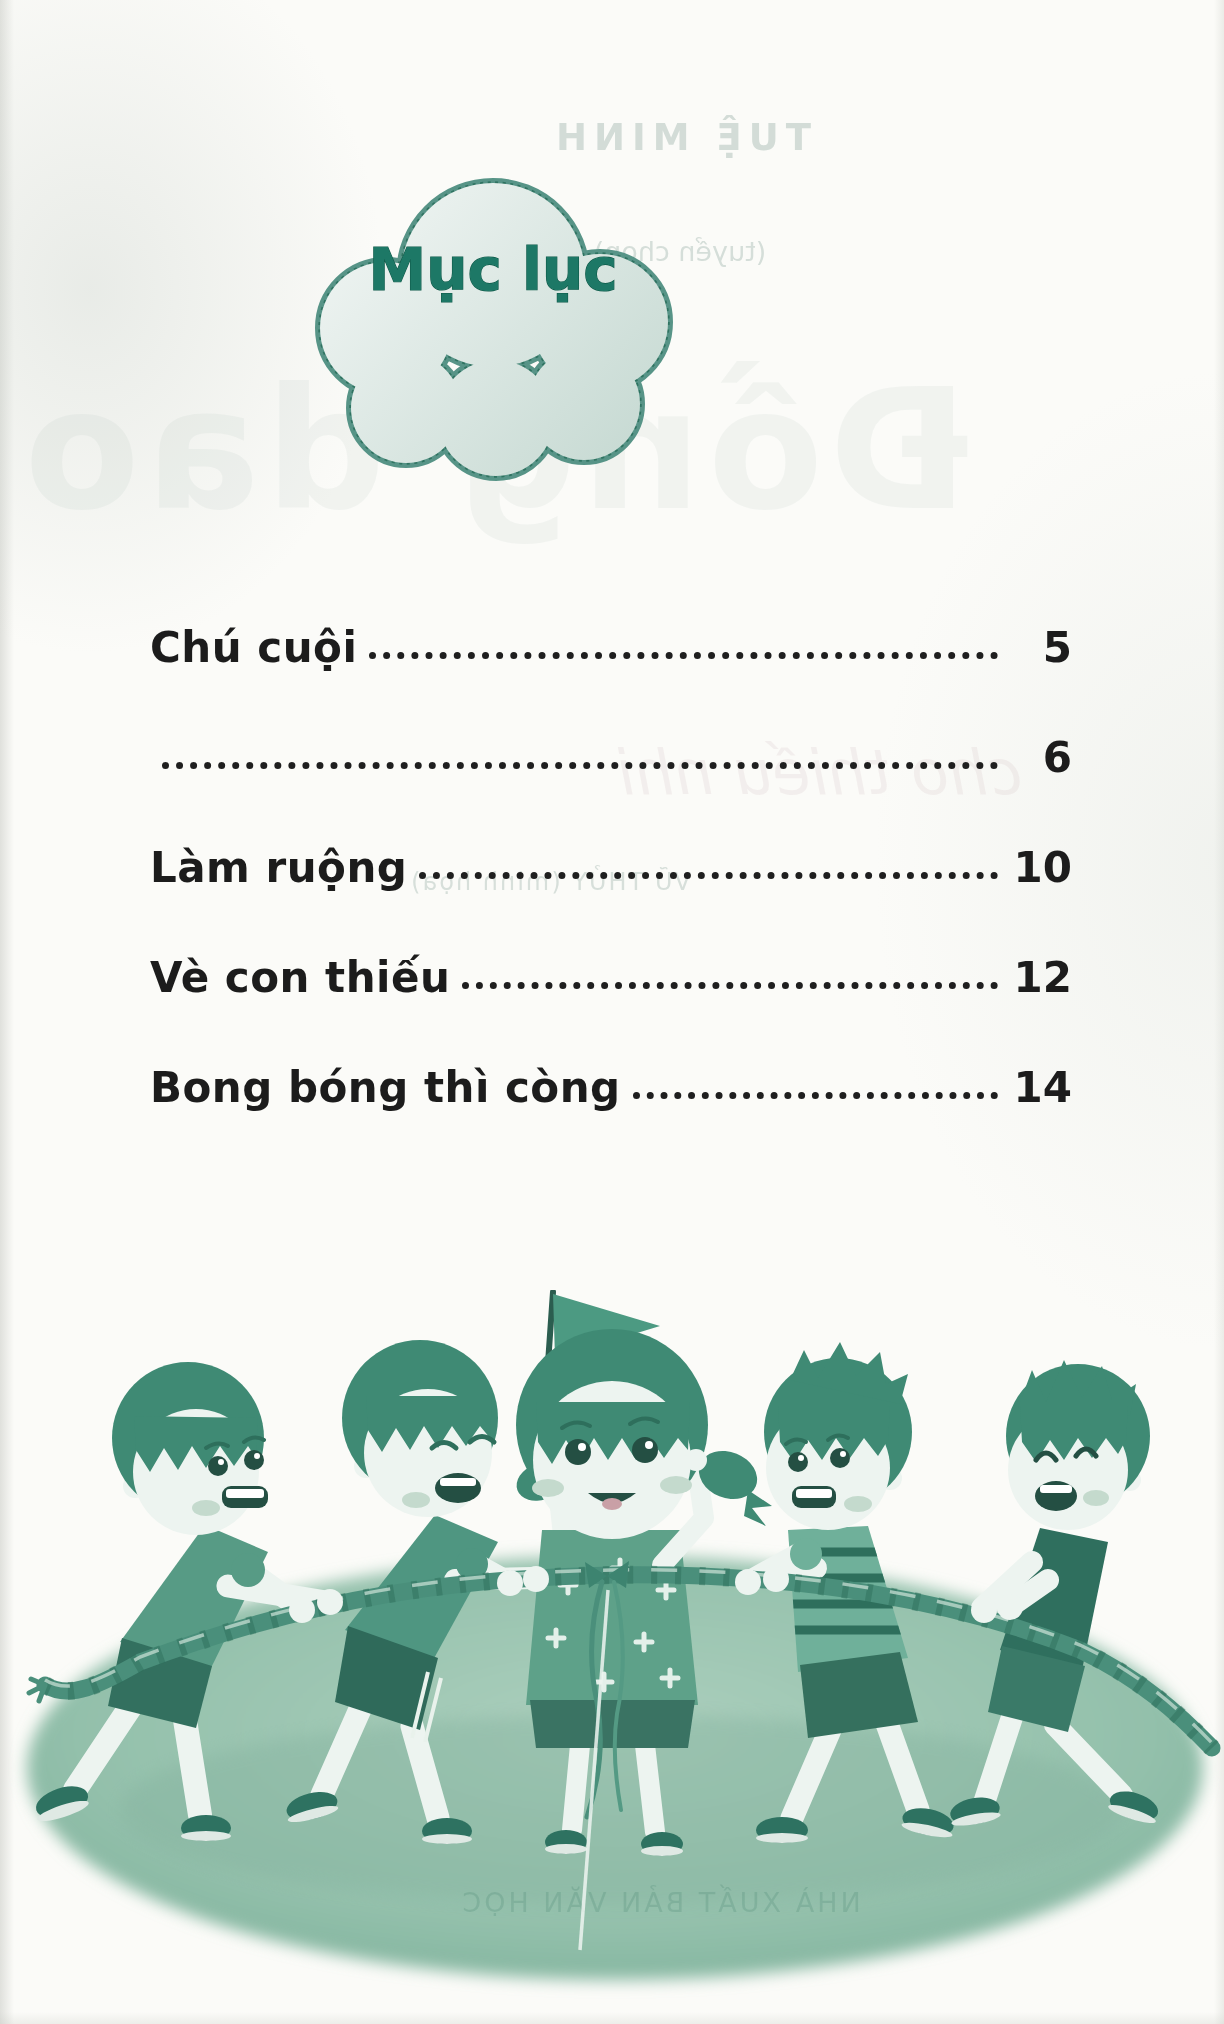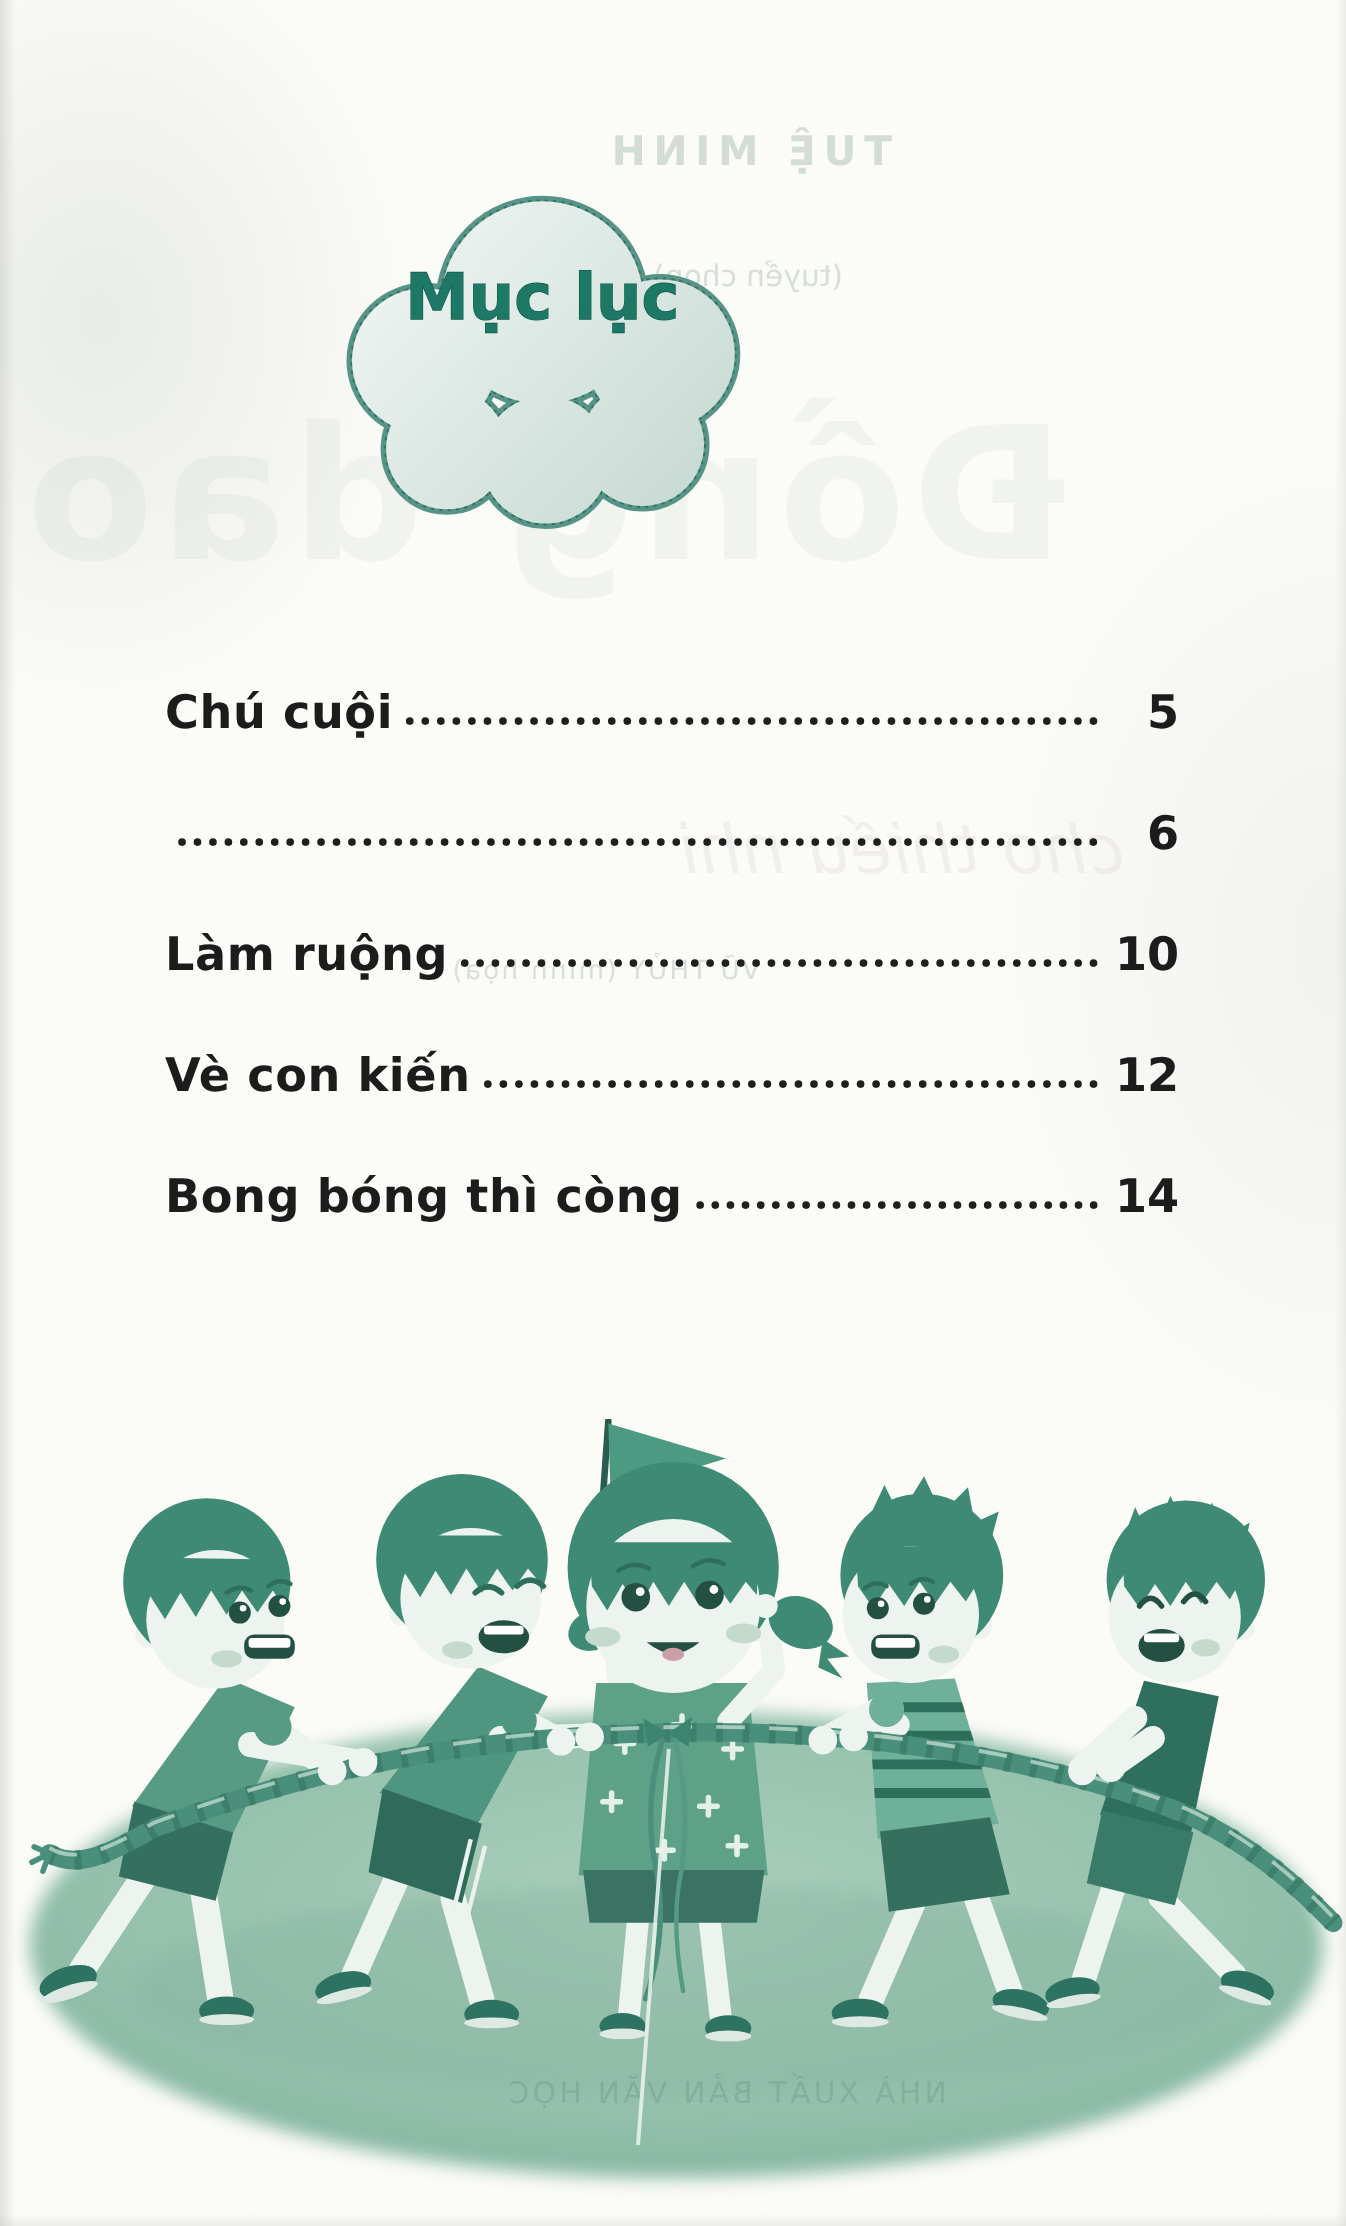--- a/index.html
+++ b/index.html
@@ -103,21 +103,21 @@
     <div class="toc-row">
       <span class="toc-leader"></span>
       <span class="toc-page">6</span>
     </div>
     <div class="toc-row">
       <span class="toc-title">Làm ruộng</span>
       <span class="toc-leader"></span>
       <span class="toc-page">10</span>
     </div>
     <div class="toc-row">
-      <span class="toc-title">Vè con kiến</span>
+      <span class="toc-title">Vè con thiếu</span>
       <span class="toc-leader"></span>
       <span class="toc-page">12</span>
     </div>
     <div class="toc-row">
       <span class="toc-title">Bong bóng thì còng</span>
       <span class="toc-leader"></span>
       <span class="toc-page">14</span>
     </div>
   </div>
 

